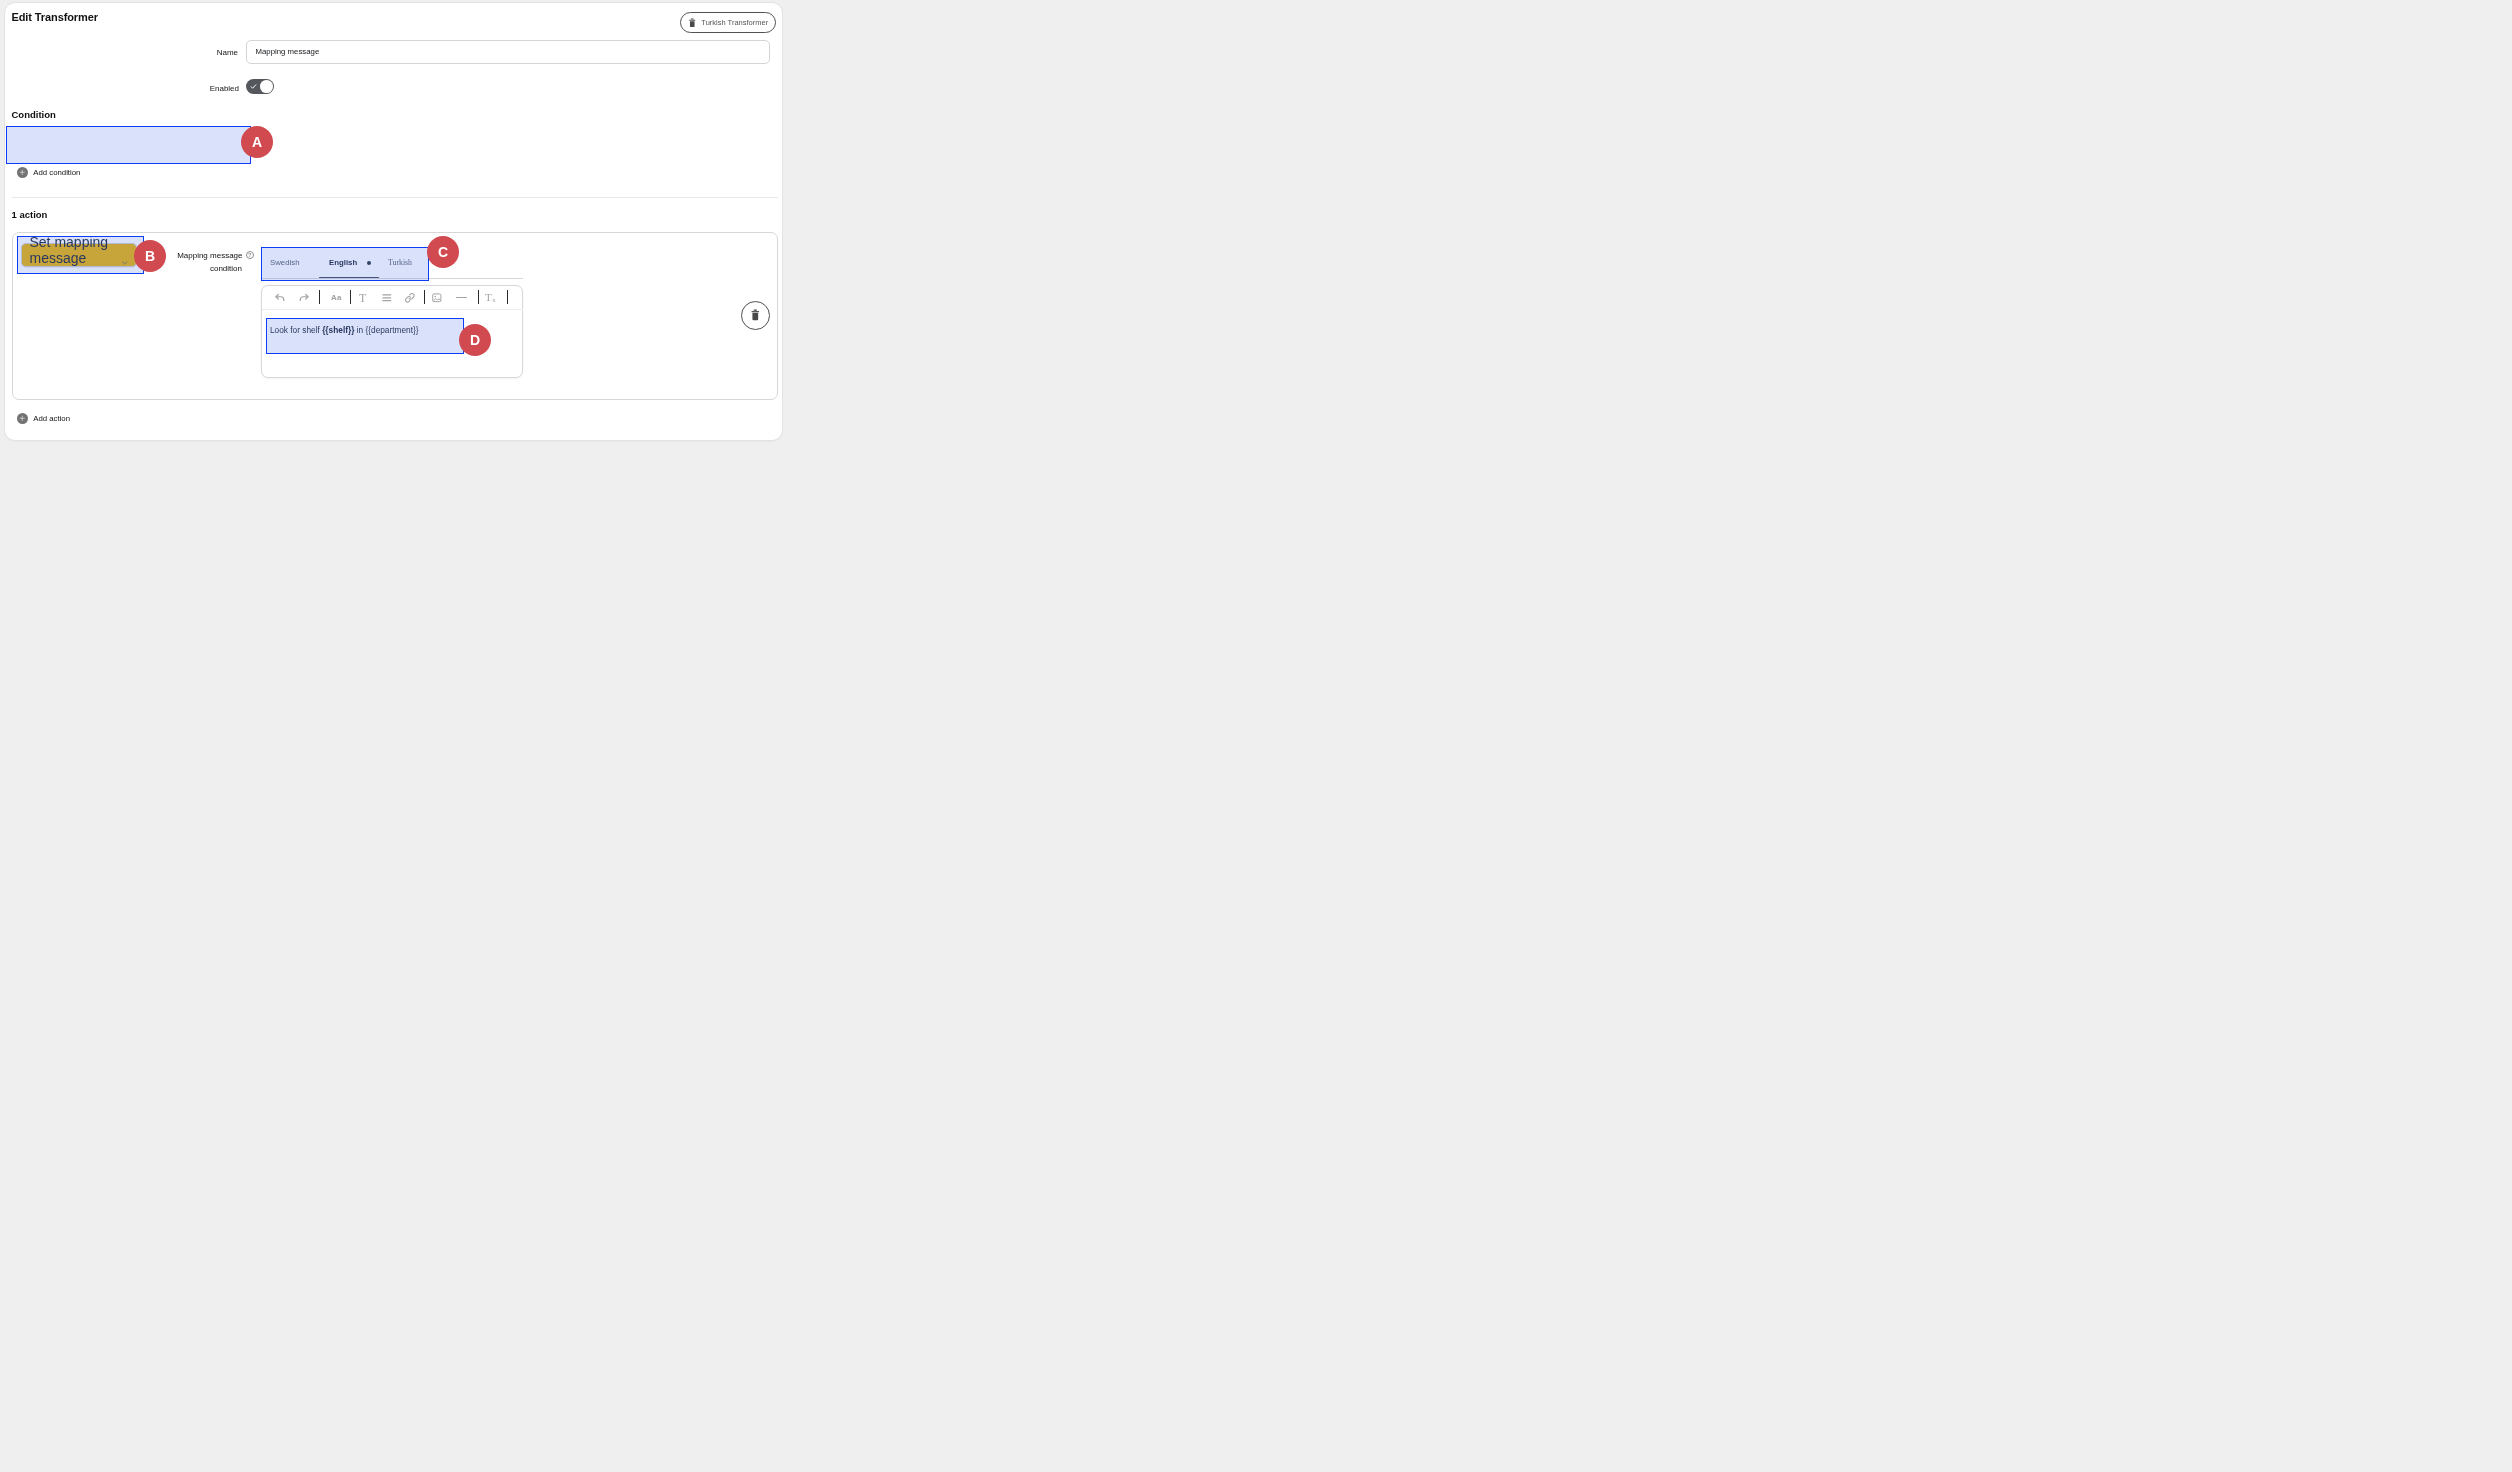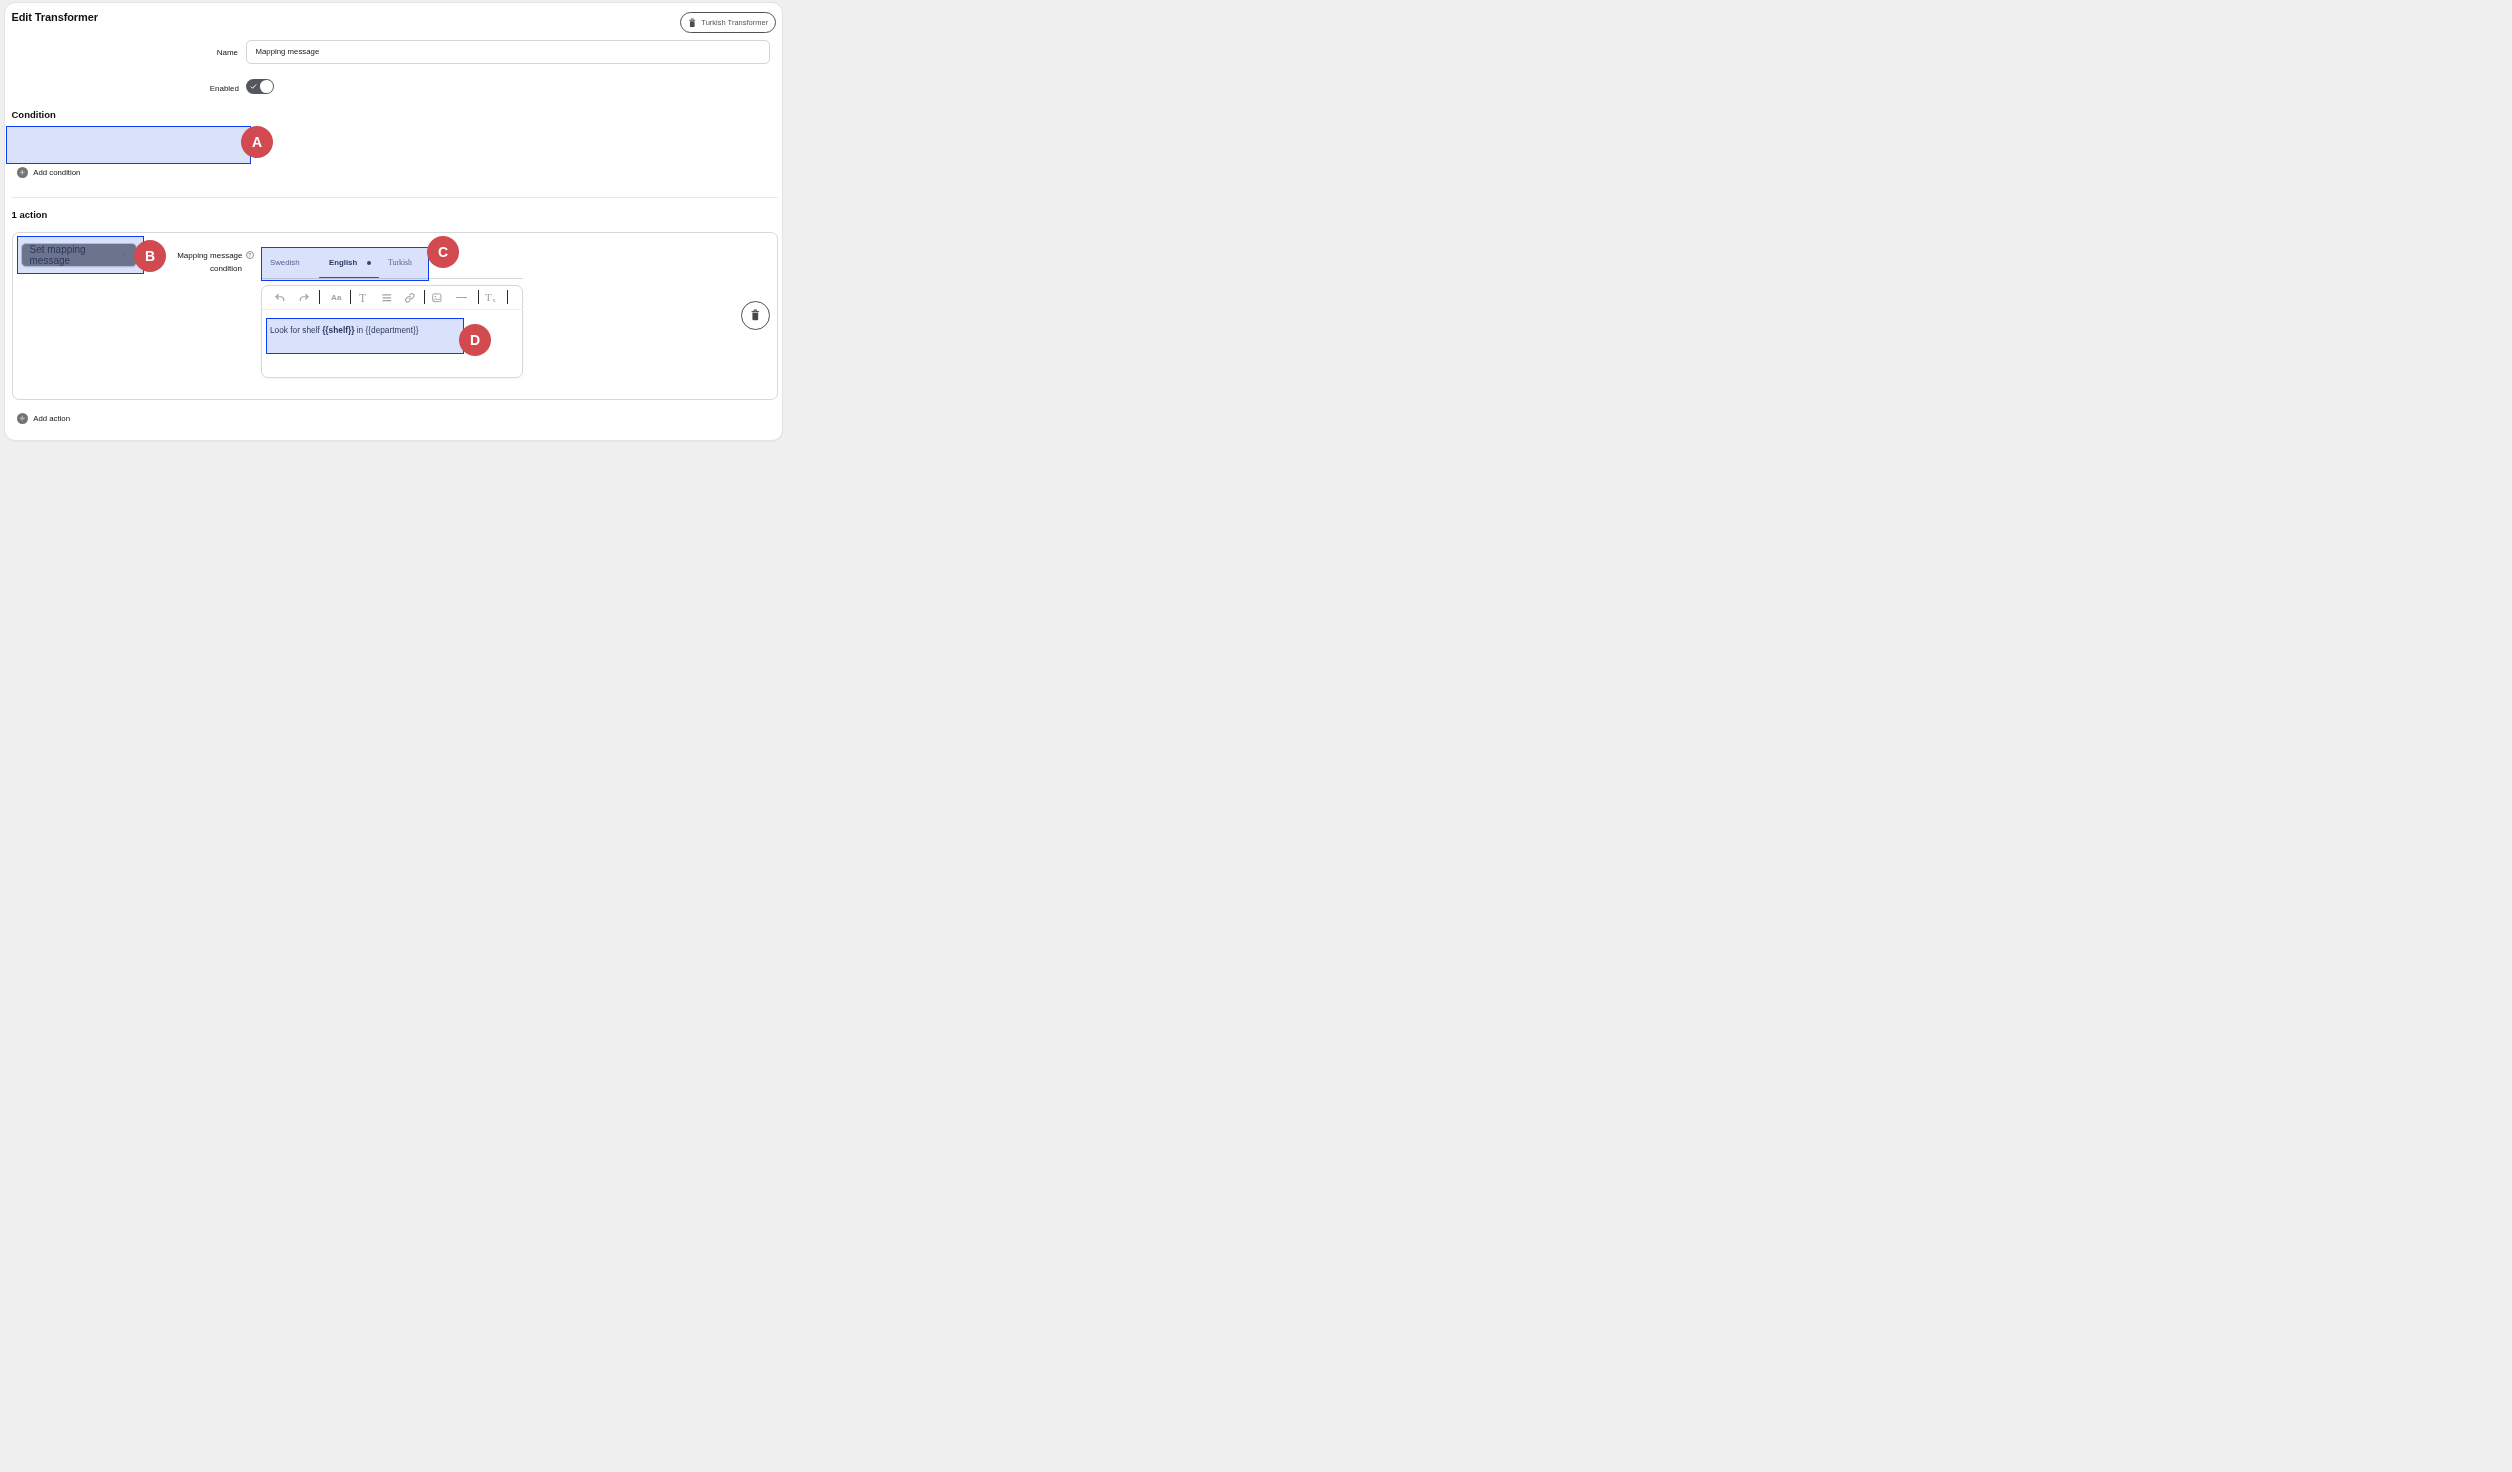--- a/index.html
+++ b/index.html
@@ -69,24 +69,24 @@
   .add-label { font-size: 7.8px; color: #141414; }
   .hdivider { left: 6.5px; top: 194px; width: 766px; height: 0.5px; background: #e8e8e9; }
   .action-heading { left: 6.5px; top: 206px; }
   
   .action-card {
     left: 6.5px; top: 229px; width: 766px; height: 168px;
     border: 0.5px solid #d7d7d8; border-radius: 7px; background: #fff;
   }
   .type-select {
     left: 16px; top: 240px; width: 116px; height: 24.6px;
-    border: 0.5px solid #cdcdce; border-radius: 5px; background: #737373;
+    border: 0.5px solid #cdcdce; border-radius: 5px; background: #eab308;
     box-shadow: 0 0.5px 1px rgba(0,0,0,0.07);
-    display: flex; align-items: center; justify-content: space-between;
-    padding: 0 7.5px; font-size: 10px; color: #1c2436; cursor: pointer;
+    display: flex; align-items: flex-end; justify-content: space-between;
+    padding: 0 7.5px; font-size: 14px; color: #1c2436; cursor: pointer;
   }
   .template-label { left: 165px; top: 248px; width: 84px; font-size: 8px; color: #0f1114; }
   .template-line1 { display: flex; align-items: center; justify-content: flex-end; gap: 3px; }
   .template-line2 { text-align: right; padding-right: 12px; margin-top: 4.5px; }
   .help-icon {
     width: 8.5px; height: 8.5px; border-radius: 50%; border: 0.8px solid #8e8e8e;
     color: #8e8e8e; font-size: 5.5px; font-weight: 700;
     display: flex; align-items: center; justify-content: center; flex: none;
   }
   .tab { font-size: 7.8px; color: #57606f; cursor: pointer; }

